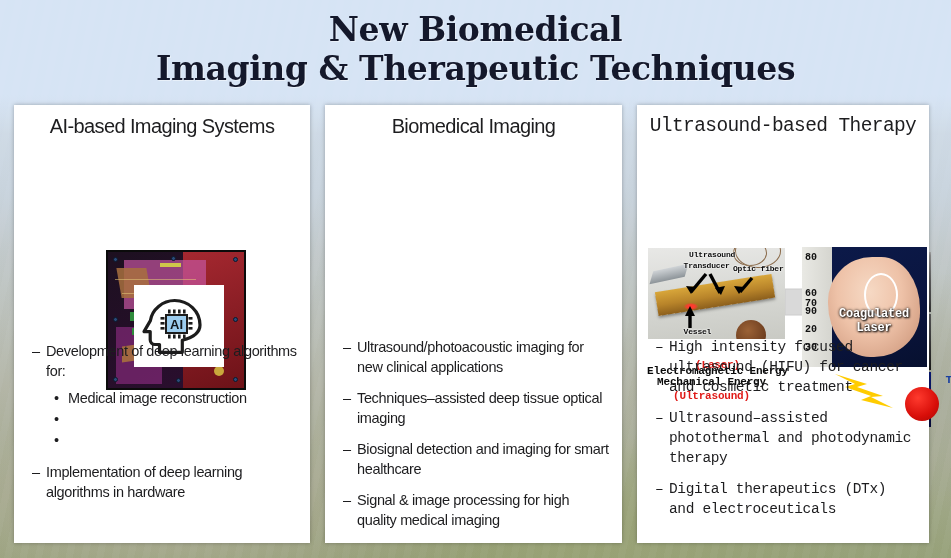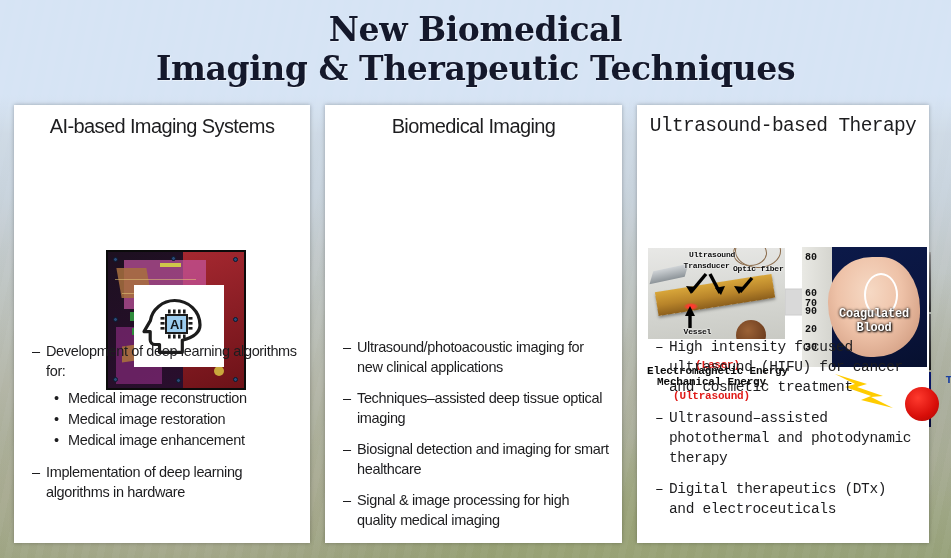--- a/index.html
+++ b/index.html
@@ -399,25 +399,23 @@
       <span class="mk">–</span>
       <span>Development of deep learning algorithms for:</span>
     </div>
     <div class="sub-list">
       <div class="sub-item">
         <span class="mk">•</span>
         <span>Medical image reconstruction</span>
       </div>
       <div class="sub-item">
         <span class="mk">•</span>
-        <span>Medical image restoration</span>
       </div>
       <div class="sub-item">
         <span class="mk">•</span>
-        <span>Medical image enhancement</span>
       </div>
     </div>
     <div class="dash-item">
       <span class="mk">–</span>
       <span>Implementation of deep learning algorithms in hardware</span>
     </div>
   </div>
 </div>
 
 <div class="panel" id="panel-2">
@@ -523,21 +521,21 @@
       <div class="ruler">
         <div class="tick" style="top:5px;">80</div>
         <div class="tick" style="top:23px;margin-top:28px;">70</div>
         <div class="tick" style="top:41px;">60</div>
         <div class="tick" style="top:59px;">90</div>
         <div class="tick" style="top:77px;">20</div>
         <div class="tick" style="top:95px;">30</div>
       </div>
       <div class="tissue"></div>
       <div class="circle"></div>
-      <div class="ltext">Coagulated Blood</div>
+      <div class="ltext">Coagulated Laser</div>
     </div>
 
     <div class="energy-label" style="left:8px;top:99px;width:145px;margin-top:20px;">Electromagnetic Energy</div>
     <div class="energy-label red-txt" style="left:8px;top:113px;width:145px;">(Laser)</div>
     <div class="energy-label" style="left:2px;top:130px;width:145px;">Mechanical Energy</div>
     <div class="energy-label red-txt" style="left:2px;top:144px;width:145px;">(Ultrasound)</div>
 
     <svg id="bolt" viewBox="0 0 72 40" aria-hidden="true">
       <polygon points="2,2 34,12 24,15 50,24 38,25 60,36 28,28 38,24 12,15 22,12" fill="#ffcc00"></polygon>
     </svg>

